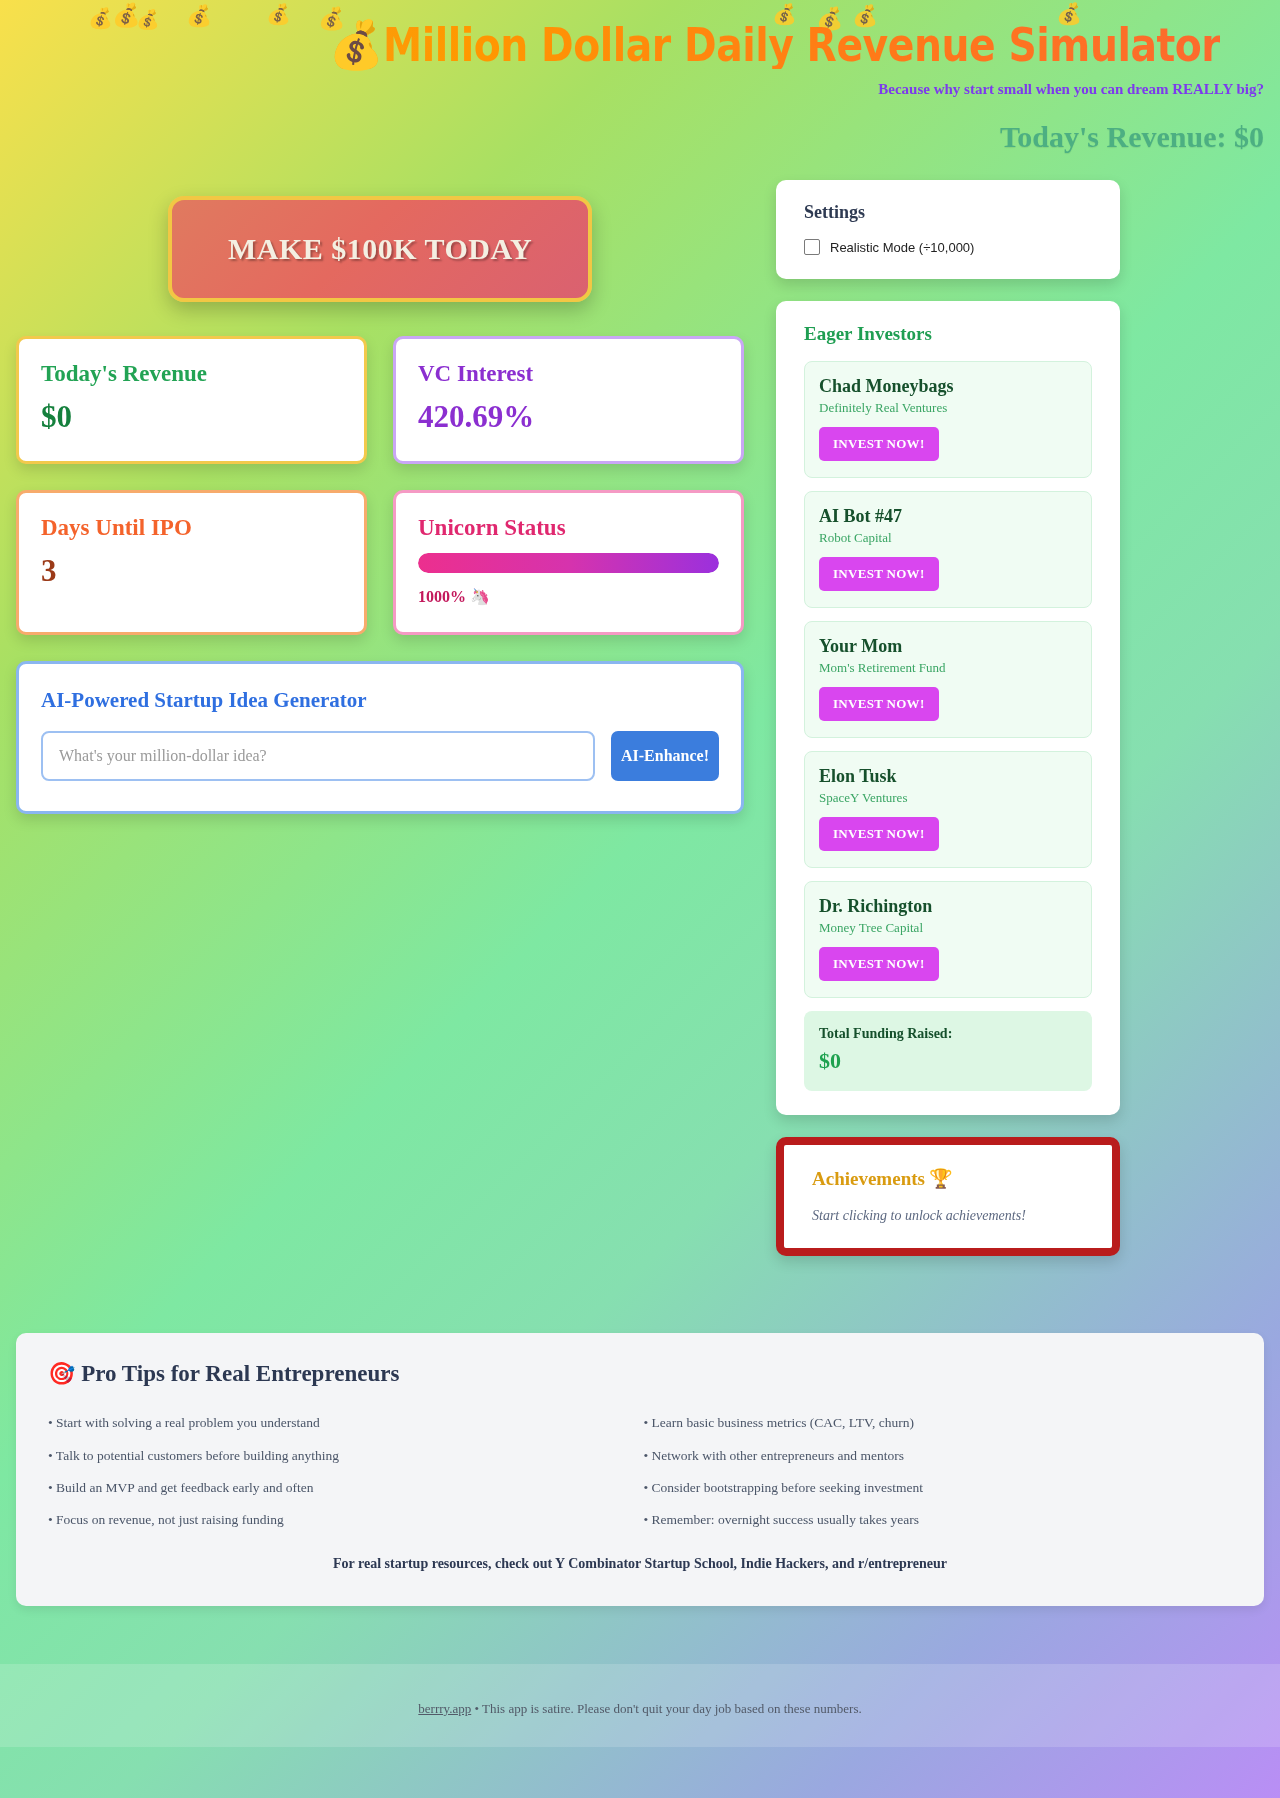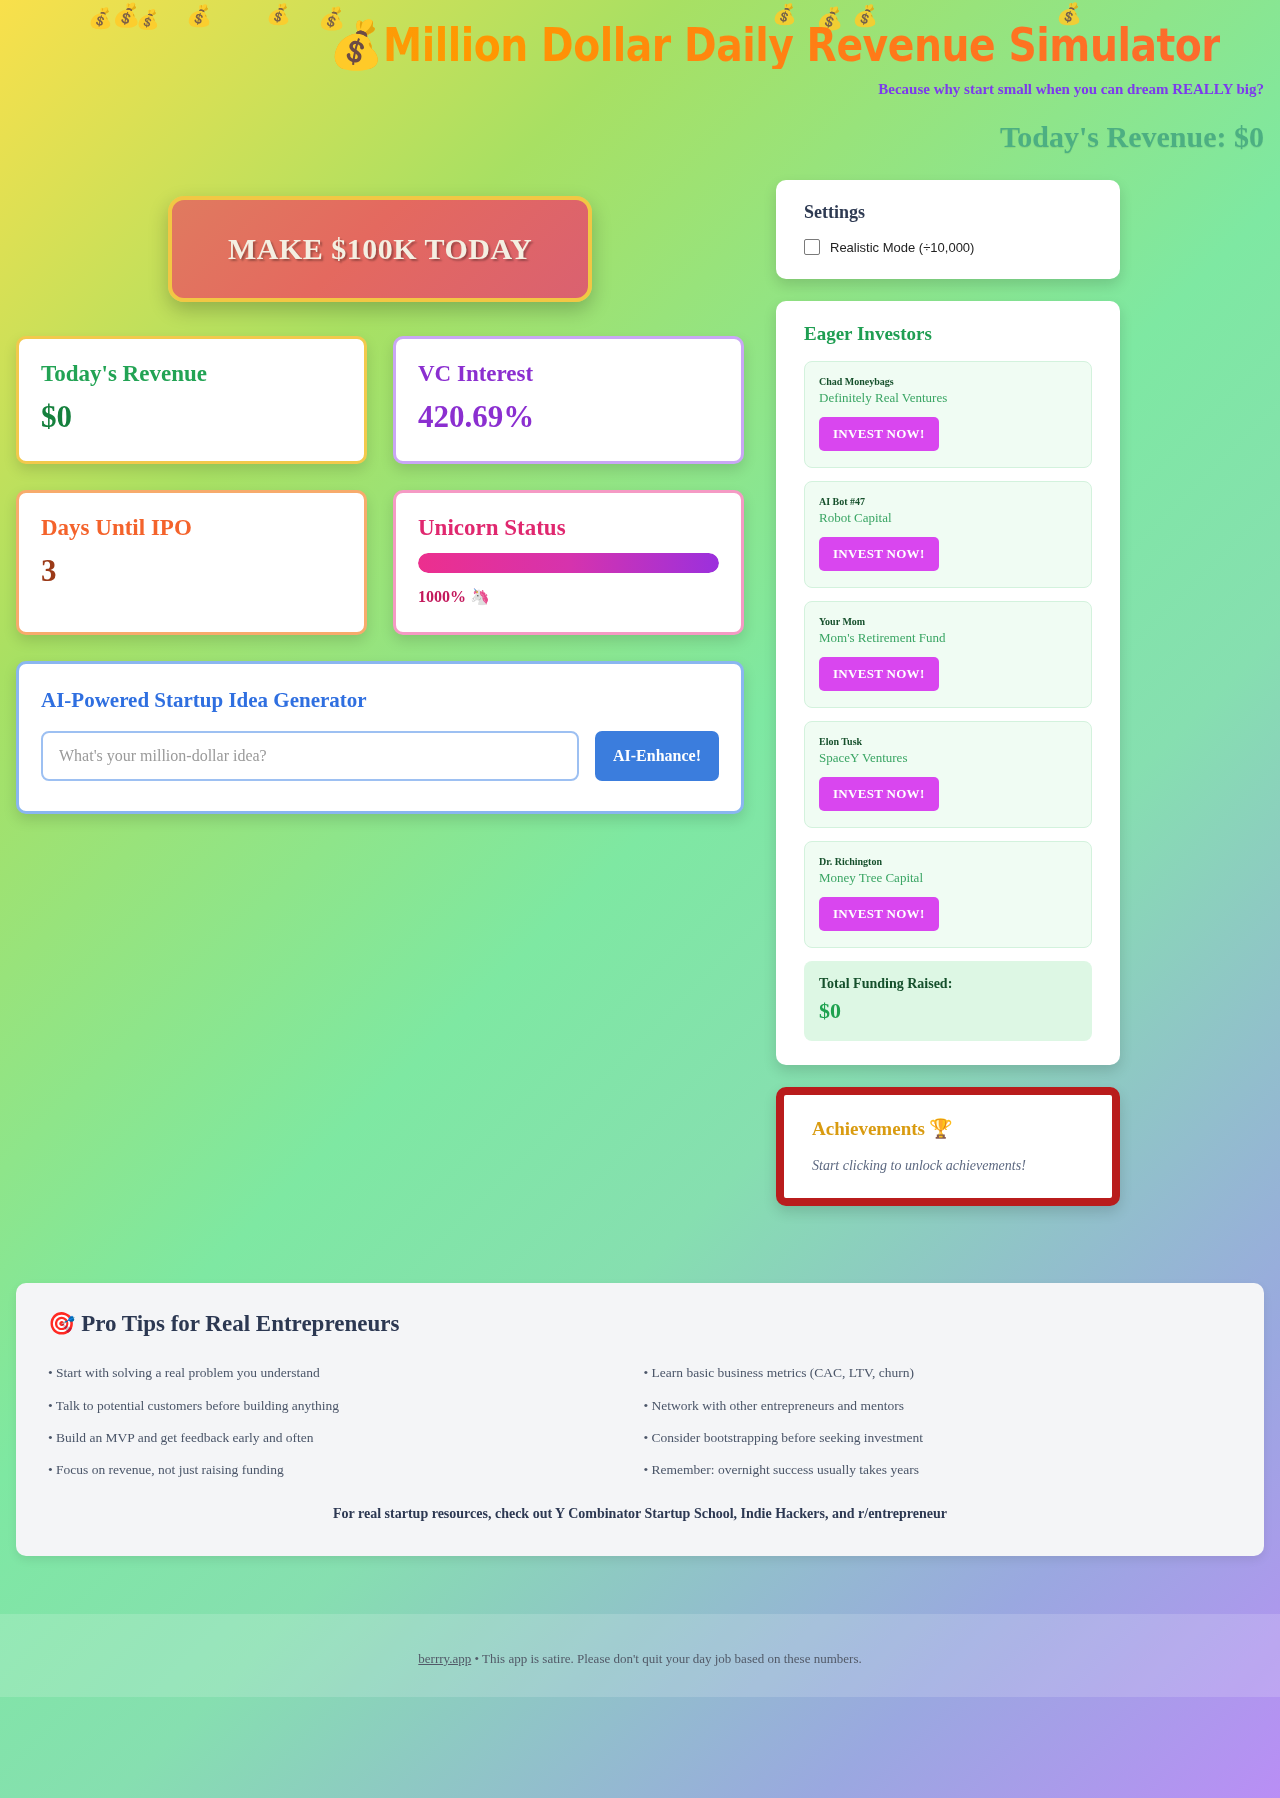--- a/index.html
+++ b/index.html
@@ -133,21 +133,21 @@
     font-size: 16px;
     color: #333;
     padding: 14px 16px;
     border: 2px solid #9dc0f2;
     border-radius: 8px;
     outline: none;
     background: #fff;
   }
   .idea-input::placeholder { color: #9a9a9a; }
   .idea-btn {
-    padding: 14px 18px;
+    padding: 14px 10px;
     background: #3b7ddd;
     color: #fff;
     border: none;
     border-radius: 7px;
     font-family: "Liberation Serif", serif;
     font-size: 16px;
     font-weight: bold;
     cursor: pointer;
     white-space: nowrap;
   }
@@ -176,21 +176,21 @@
   }
   .setting-label { font-size: 13px; color: #222; font-family: "Liberation Sans", sans-serif; }
 
   .inv-card {
     background: #f0fcf3;
     border: 1px solid #d3f2dd;
     border-radius: 8px;
     padding: 14px 14px 16px;
     margin-bottom: 13px;
   }
-  .inv-name { font-size: 10px; font-weight: bold; color: #16502c; margin-bottom: 3px; }
+  .inv-name { font-size: 18px; font-weight: bold; color: #16502c; margin-bottom: 3px; }
   .inv-firm { font-size: 13px; color: #3aa564; margin-bottom: 11px; }
   .inv-btn {
     background: #d946ef;
     color: #fff;
     border: none;
     border-radius: 5px;
     padding: 9px 14px;
     font-family: "Liberation Serif", serif;
     font-size: 13px;
     font-weight: bold;

